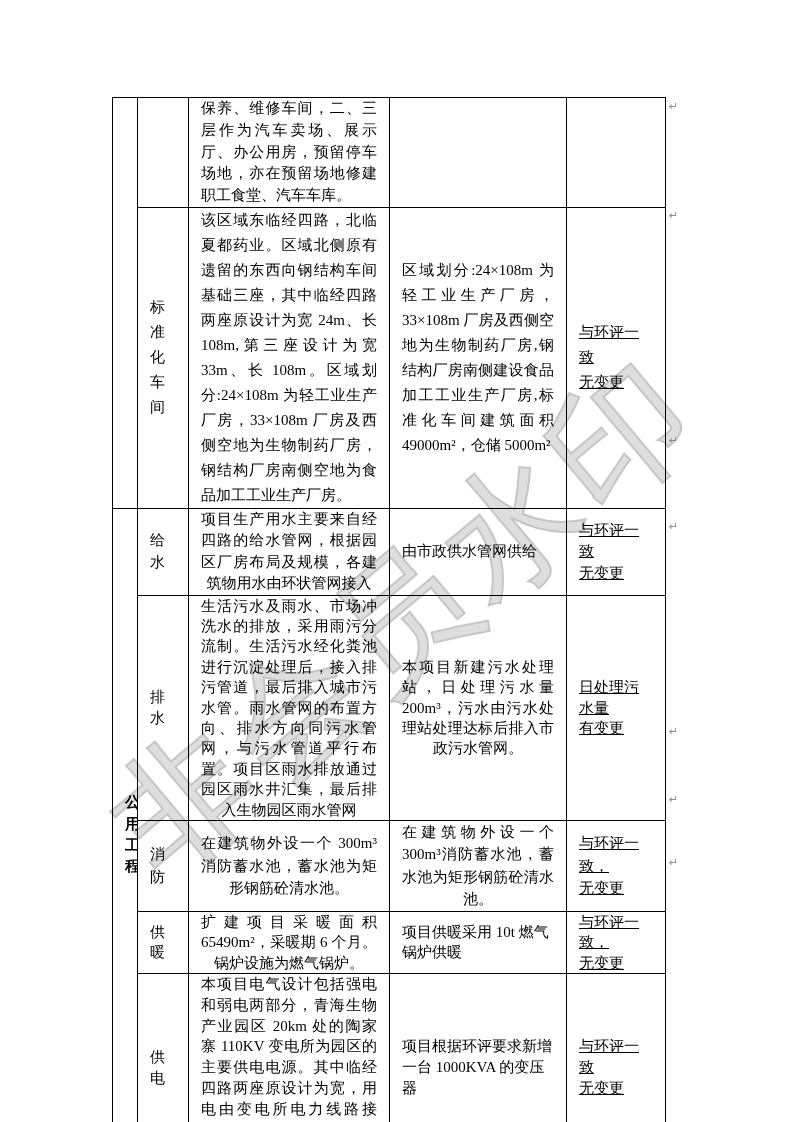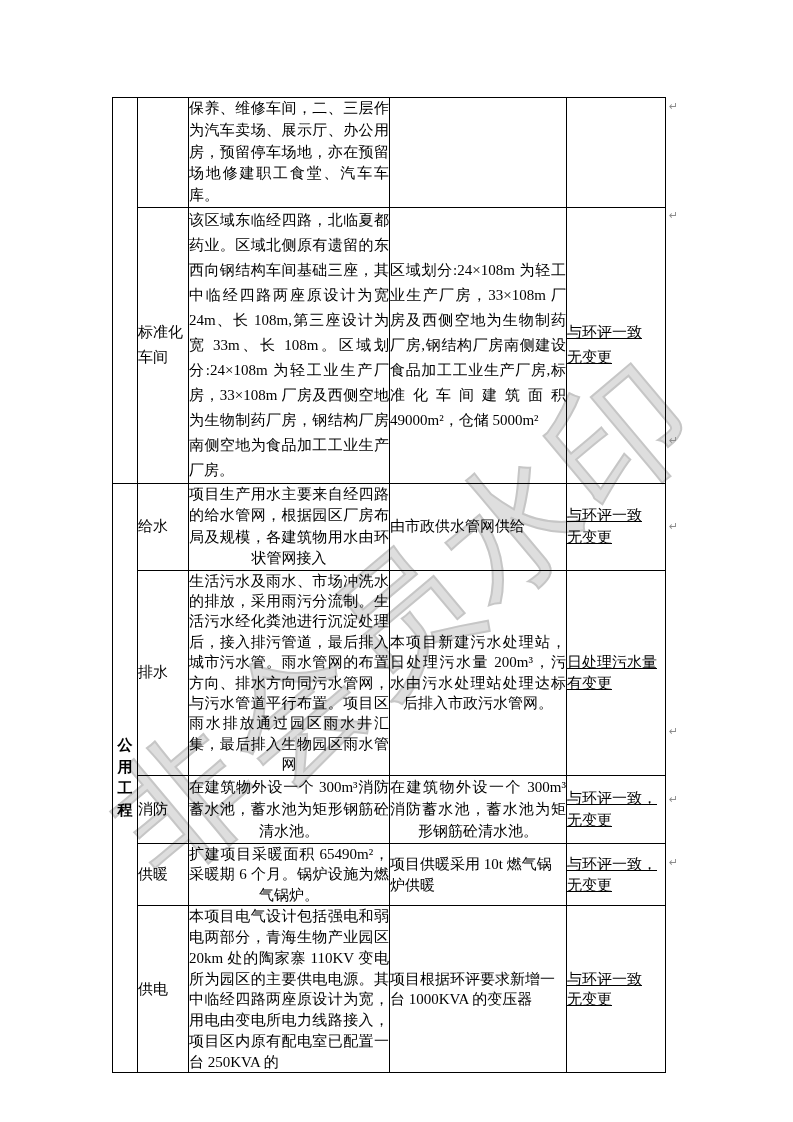--- a/index.html
+++ b/index.html
@@ -14,21 +14,21 @@
     font-size:136px;letter-spacing:6px;white-space:nowrap;
     font-family:"Liberation Sans","DejaVu Sans",sans-serif;
     color:#dedede;-webkit-text-stroke:2px #c6c6c6;
   }
   table.doc{
     position:absolute;left:112px;top:97px;width:553px;z-index:1;
     border-collapse:collapse;table-layout:fixed;background:transparent;
   }
   table.doc td{
     border:1px solid #000;vertical-align:middle;
-    padding:0 0;font-size:15px;overflow:hidden;
+    padding:0 12px;font-size:15px;overflow:hidden;
   }
   td.vhead{font-weight:bold;text-align:center;word-break:break-all;
     line-height:24px;padding:0;margin-left:16px;}
   td.lbl{text-align:left;padding:0 1px;white-space:pre-line;}
   td.concl{white-space:pre-line;line-height:24px;padding:0 2px;text-decoration:underline;}
   td.cmp{padding:0 2px;}
   .jl{text-align:justify;text-align-last:left;}
   .jc{text-align:justify;text-align-last:center;font-family:Liberation Serif, serif;}
   .cc{text-align:left;}
   tr.rA>td{height:108px;line-height:21.8px;}

